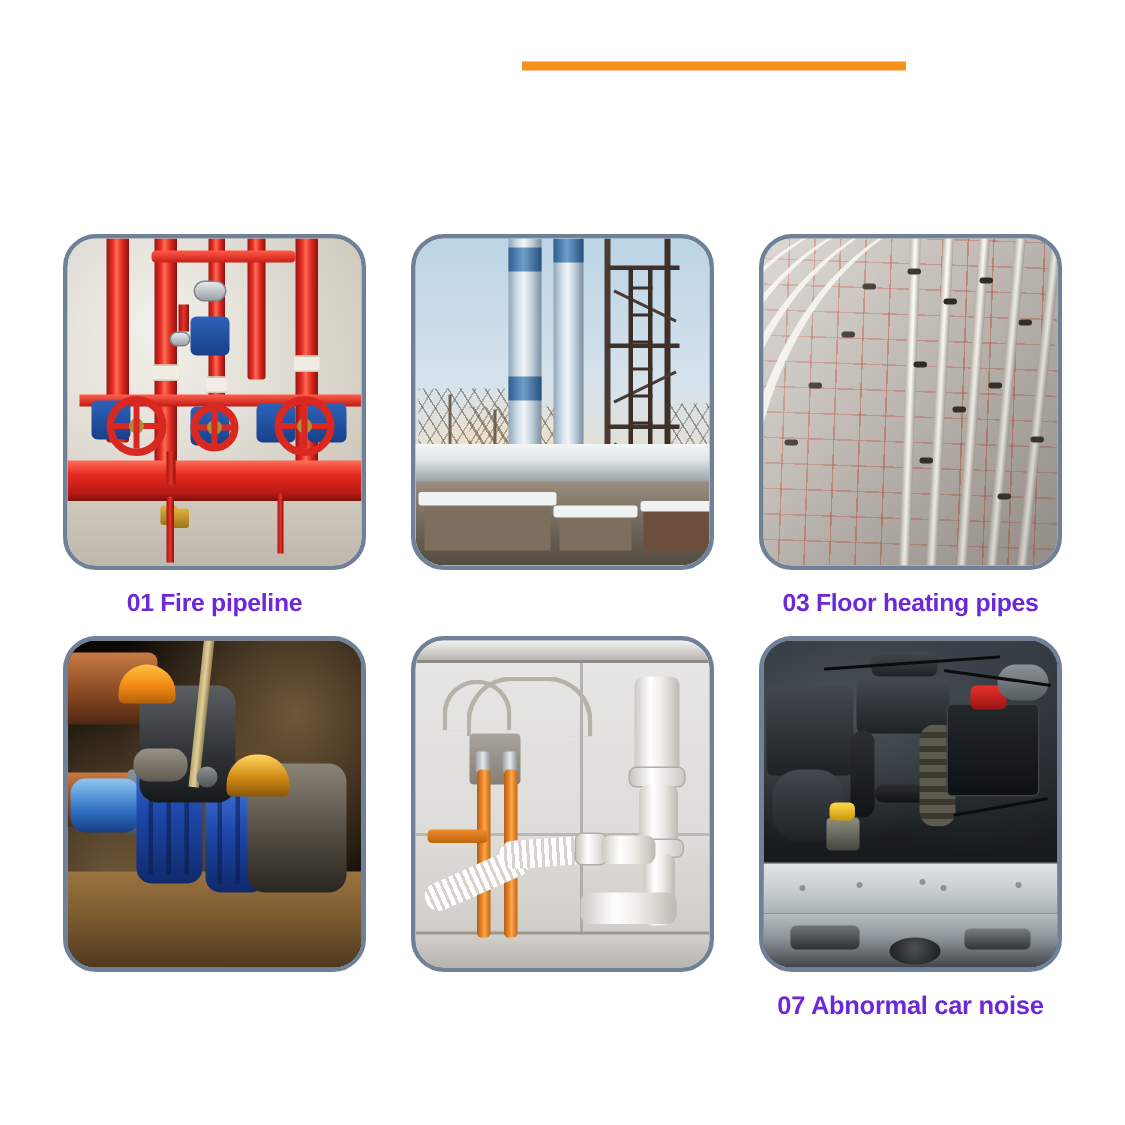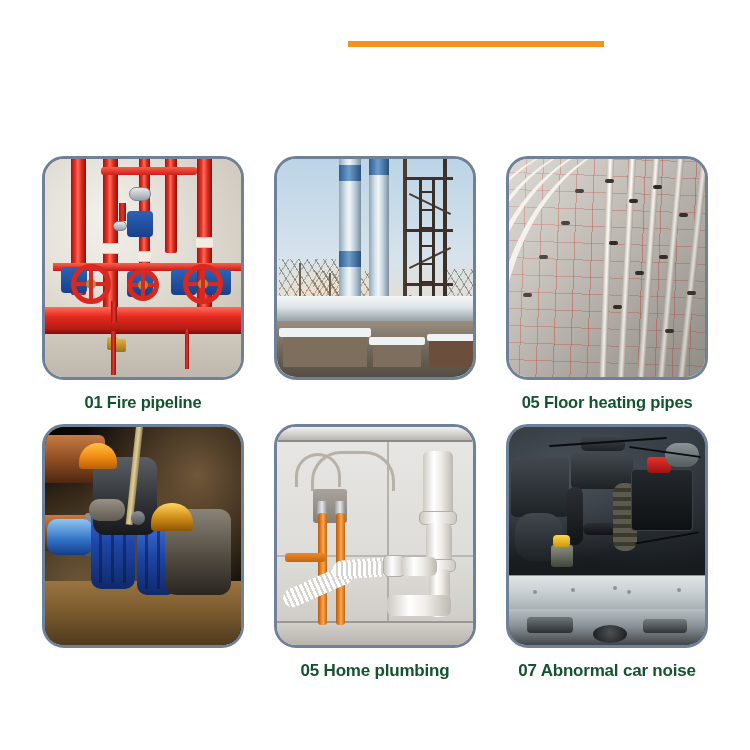--- a/index.html
+++ b/index.html
@@ -82,21 +82,21 @@
     position: absolute;
     inset: 0;
     overflow: hidden;
   }
 
   .caption {
     margin-top: 13px;
     text-align: center;
     font-size: 16.5px;
     font-weight: bold;
-    color: #14532d;
+    color: #6d28d9;
     white-space: nowrap;
     letter-spacing: -0.2px;
   }
 
   .row2 .caption { font-size: 17px; }
 
   
   .p1 { background: linear-gradient(180deg,#ded9cf 0%,#e8e3d8 45%,#d9d4c8 100%); }
   .p1 .wall-shadow {
     position: absolute; left: 0; top: 0; width: 100%; height: 100%;
@@ -556,21 +556,21 @@
           <div class="clip" style="left:170px; top:54px;"></div>
           <div class="clip" style="left:178px; top:132px;"></div>
           <div class="clip" style="left:30px; top:96px;"></div>
           <div class="clip" style="left:52px; top:62px;"></div>
           <div class="clip" style="left:14px; top:134px;"></div>
           <div class="clip" style="left:66px; top:30px;"></div>
 
           <div class="sheen"></div>
         </div>
       </div>
-      <div class="caption">05 Floor heating pipes</div>
+      <div class="caption">03 Floor heating pipes</div>
     </div>
 
     <div class="cell row2">
       <div class="card">
         <div class="photo p4">
           <div class="soil"></div>
           <div class="waterpool"></div>
 
           <div class="rustpipe" style="top:8px; height:48px;"></div>
           <div class="rustpipe" style="top:88px; width:64px; height:36px;"></div>
@@ -633,21 +633,20 @@
           <div class="nut" style="left:145px; top:132px; width:34px; height:13px;"></div>
           <div class="trap" style="left:152px; top:142px; width:21px; height:48px;"></div>
           <div class="trap" style="left:110px; top:168px; width:64px; height:21px;"></div>
 
           <div class="hose" style="left:4px; top:150px; width:74px; transform:rotate(-24deg);"></div>
           <div class="hose" style="left:56px; top:132px; width:58px; transform:rotate(-4deg);"></div>
           <div class="nut" style="left:106px; top:128px; width:22px; height:22px; border-radius:5px;"></div>
           <div class="trap" style="left:124px; top:130px; width:36px; height:19px;"></div>
         </div>
       </div>
-      <div class="caption">05 Home plumbing</div>
     </div>
 
     <div class="cell row2">
       <div class="card">
         <div class="photo p6">
           <div class="engine"></div>
 
           <div class="blk" style="left:2px; top:30px; width:58px; height:60px;"></div>
           <div class="blk" style="left:6px; top:86px; width:48px; height:48px; border-radius:18px;"></div>
           <div class="blk" style="left:62px; top:26px; width:62px; height:36px;"></div>

